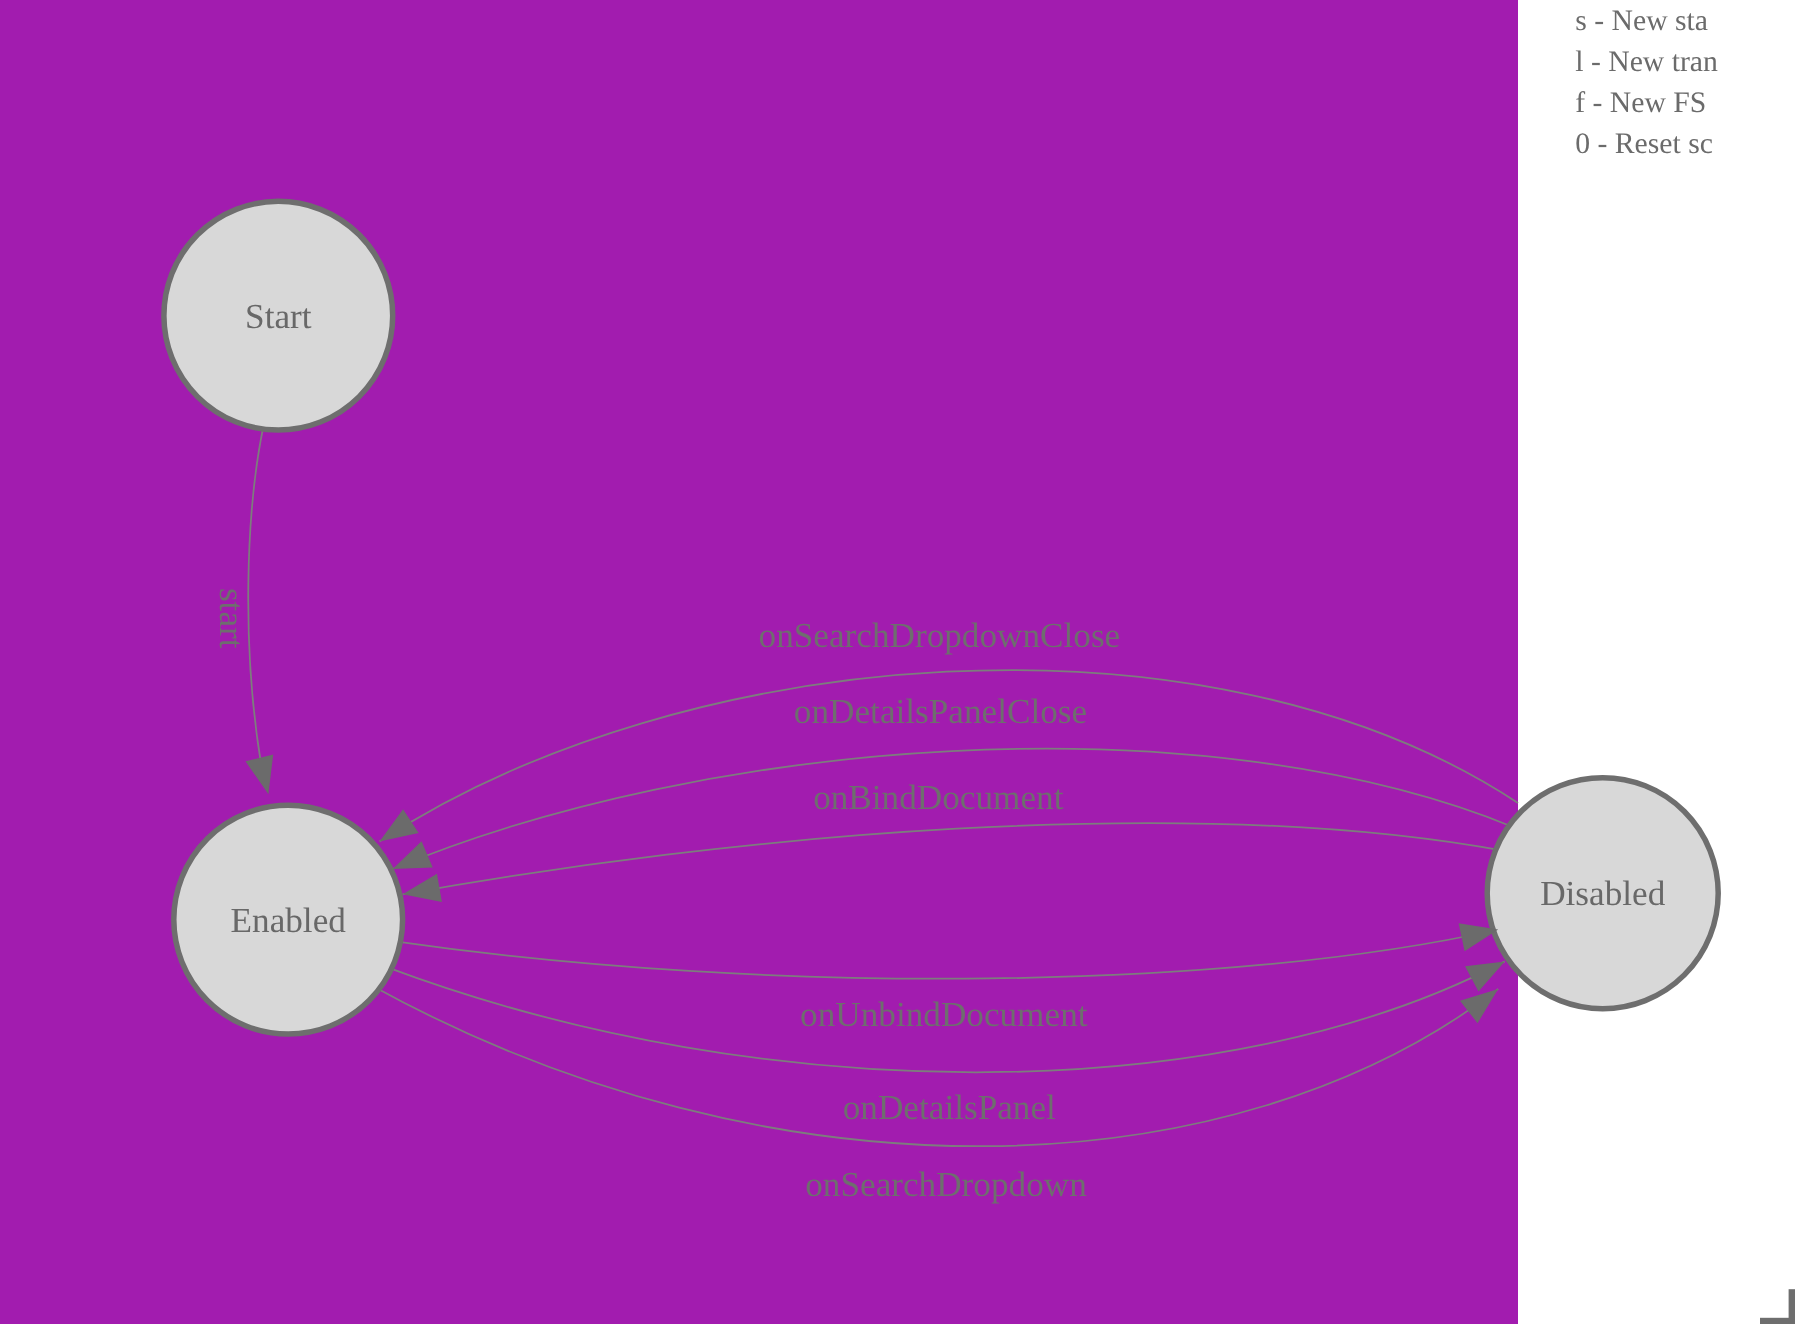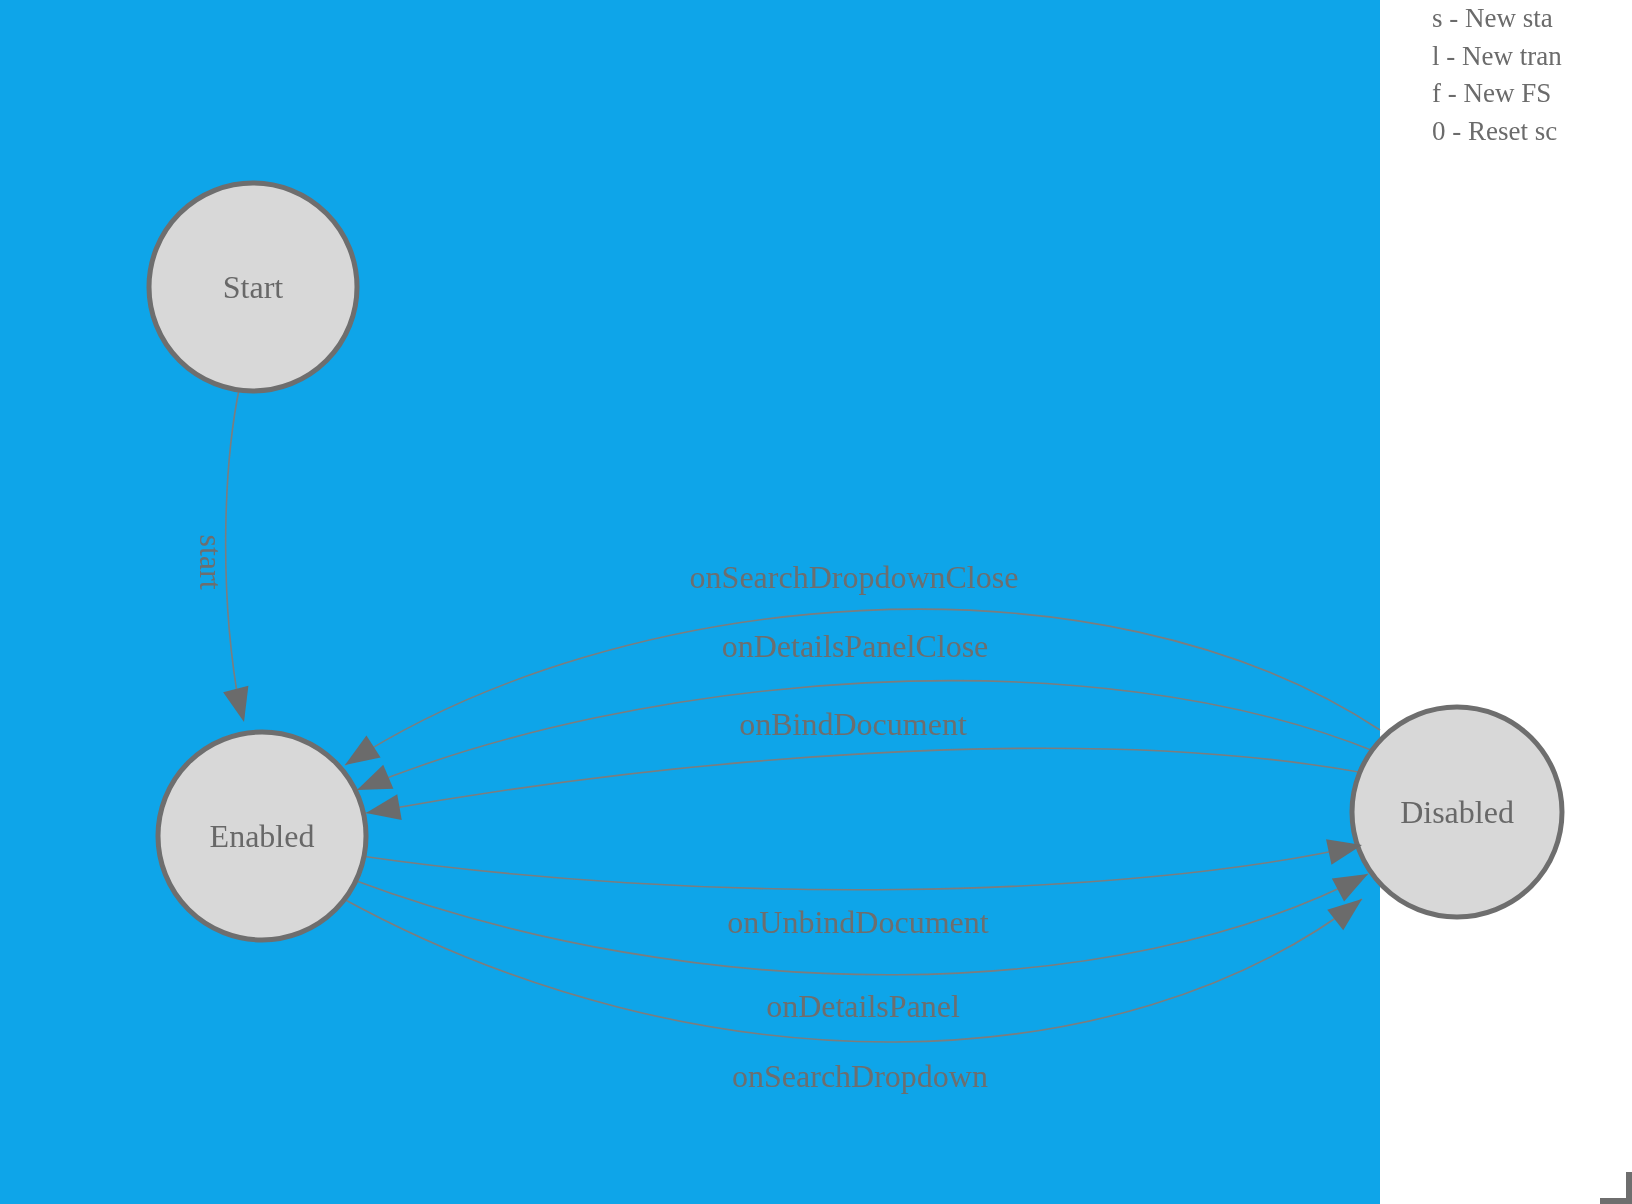--- a/index.html
+++ b/index.html
@@ -8,21 +8,21 @@
     background: #ffffff;
     width: 1632px;
     height: 1204px;
     overflow: hidden;
     font-family: "Liberation Serif", "DejaVu Serif", serif;
   }
   #stage {
     position: relative;
     width: 1380px;
     height: 1204px;
-    background: #0ea5e9;
+    background: #a21caf;
     text-decoration: underline;
   }
   svg { display: block; }
   text { user-select: none; }
 </style>
 </head>
 <body>
 
 <div id="stage">
   <svg id="fsm-svg" width="1632" height="1204" viewBox="0 0 1632 1204" xmlns="http://www.w3.org/2000/svg">

